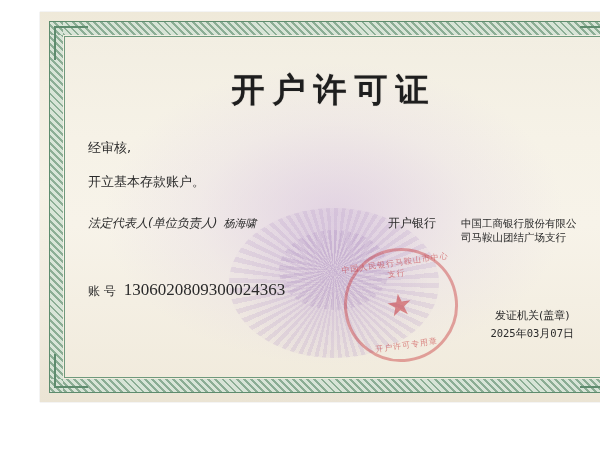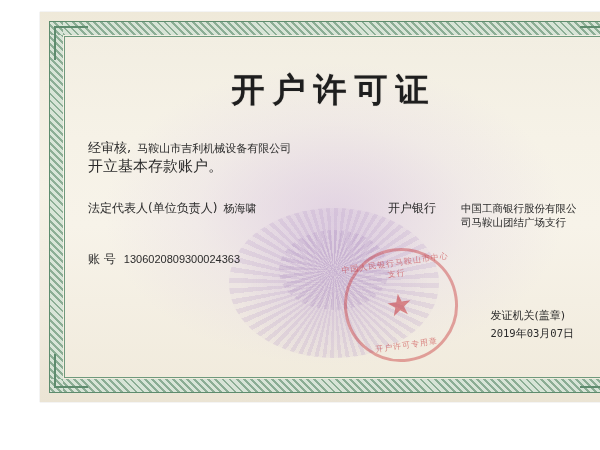--- a/index.html
+++ b/index.html
@@ -141,52 +141,53 @@
     font-size: 13px;
   }
   .lbl { white-space: nowrap; }
   .fillname {
     font-size: 11px;
     padding: 0 6px;
     white-space: nowrap;
   }
   .tail { white-space: nowrap; font-size: 13px; }
   #line-open {
-    font-size: 15px;
+    margin-top: 16px;
+    font-size: 13px;
   }
   #line-rep {
     display: flex;
     align-items: baseline;
     margin-top: 24px;
     font-size: 12px;
   }
-  #rep-left { display: flex; align-items: baseline; width: 300px; }
+  #rep-left { display: flex; align-items: baseline; width: 300px; font-style: italic; }
   #rep-right { display: flex; align-items: baseline; flex: 1; gap: 19px; }
   .bank-val {
     font-size: 10.5px;
     line-height: 1.35;
     padding-left: 6px;
   }
   #line-acct {
     display: flex;
     align-items: baseline;
-    margin-top: 22px;
+    margin-top: 36px;
     font-size: 12px;
     text-align: center;
   }
   .acctnum {
-    font-family: Liberation Sans, sans-serif;
-    font-size: 11px;
+    font-family: Liberation Serif, serif;
+    font-size: 17px;
     padding-left: 8px;
   }
   #issuer {
     position: absolute;
     right: 6px;
     bottom: 18px;
-    text-align: left;
+    text-align: center;
     font-size: 11px;
     line-height: 1.7;
   }
   .dateline { font-size: 11px; }
   .dseg { font-family: "DejaVu Sans Mono", monospace; font-size: 10.5px; }
   
   #seal {
     position: absolute;
     left: 50%;
     margin-left: 10px;
@@ -245,21 +246,20 @@
     <div id="rosette"></div>
     <div id="rosette2"></div>
 
     <div id="content">
 
       <div id="title">开户许可证</div>
 
 
       <div id="line-approve">
         <span class="lbl">经审核,</span>
-        <span class="fillname">马鞍山市吉利机械设备有限公司</span>
       </div>
 
       <div id="line-open">开立基本存款账户。</div>
 
       <div id="line-rep">
         <div id="rep-left">
           <span class="lbl">法定代表人(单位负责人)</span>
           <span class="fillname">杨海啸</span>
         </div>
         <div id="rep-right">
@@ -269,21 +269,21 @@
       </div>
 
       <div id="line-acct">
         <span class="lbl">账 号</span>
         <span class="acctnum">1306020809300024363</span>
       </div>
 
       <div id="issuer">
         <div>发证机关(盖章)</div>
         <div class="dateline">
-          <span class="dseg">2019</span><span>年</span><span class="dseg">03</span><span>月</span><span class="dseg">07</span><span>日</span>
+          <span class="dseg">2025</span><span>年</span><span class="dseg">03</span><span>月</span><span class="dseg">07</span><span>日</span>
         </div>
       </div>
 
     </div>
 
     <div id="seal">
       <div class="sealtext">中国人民银行马鞍山市中心支行</div>
       <div class="star">★</div>
       <div class="sealtext2">开户许可专用章</div>
     </div>

